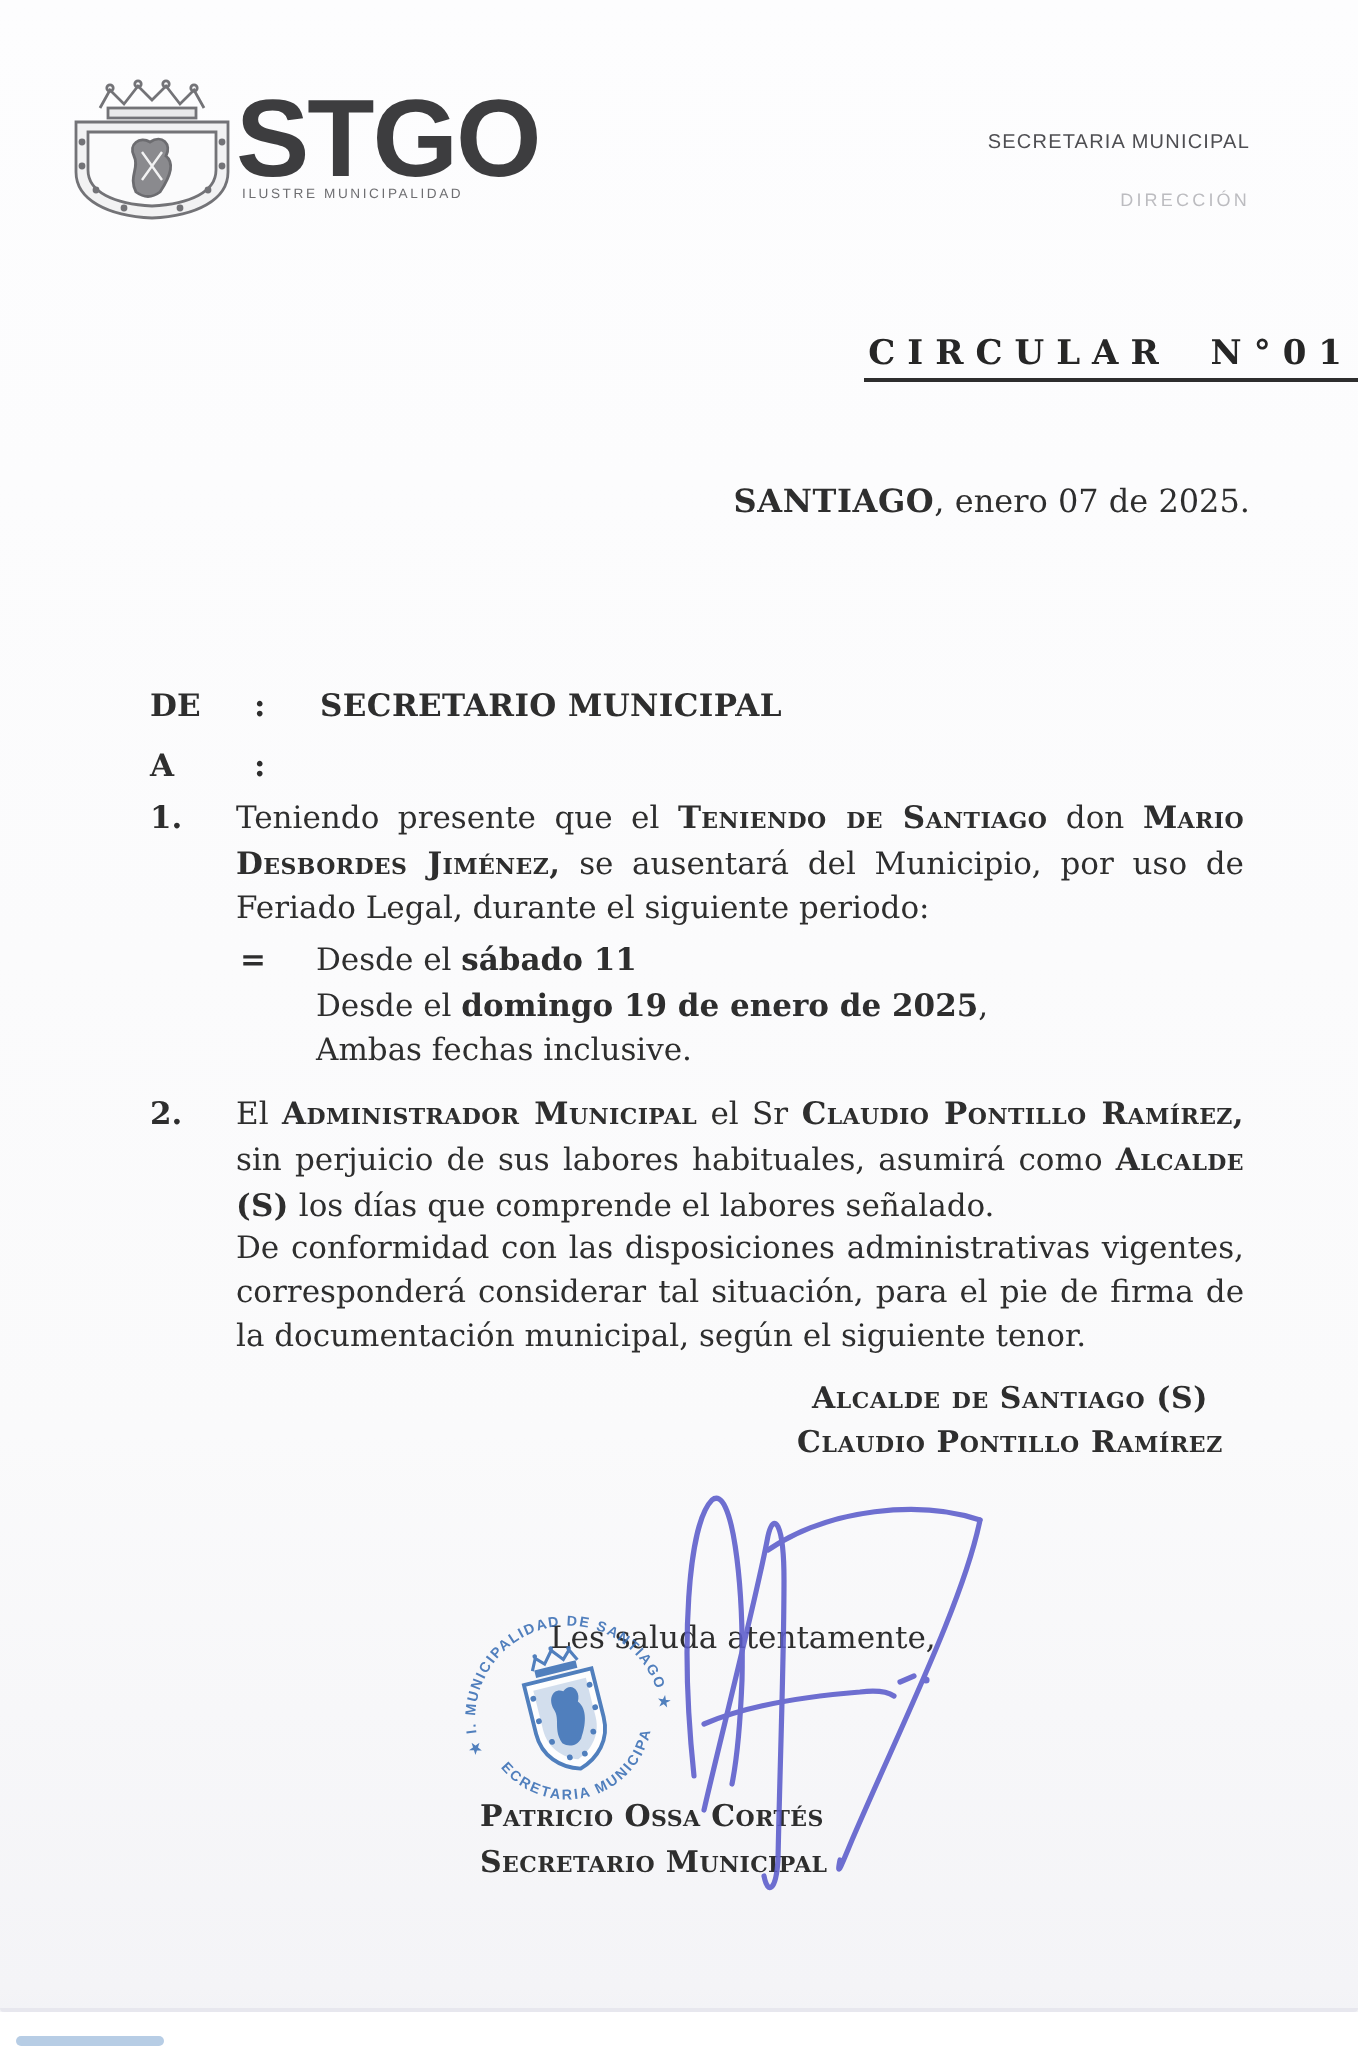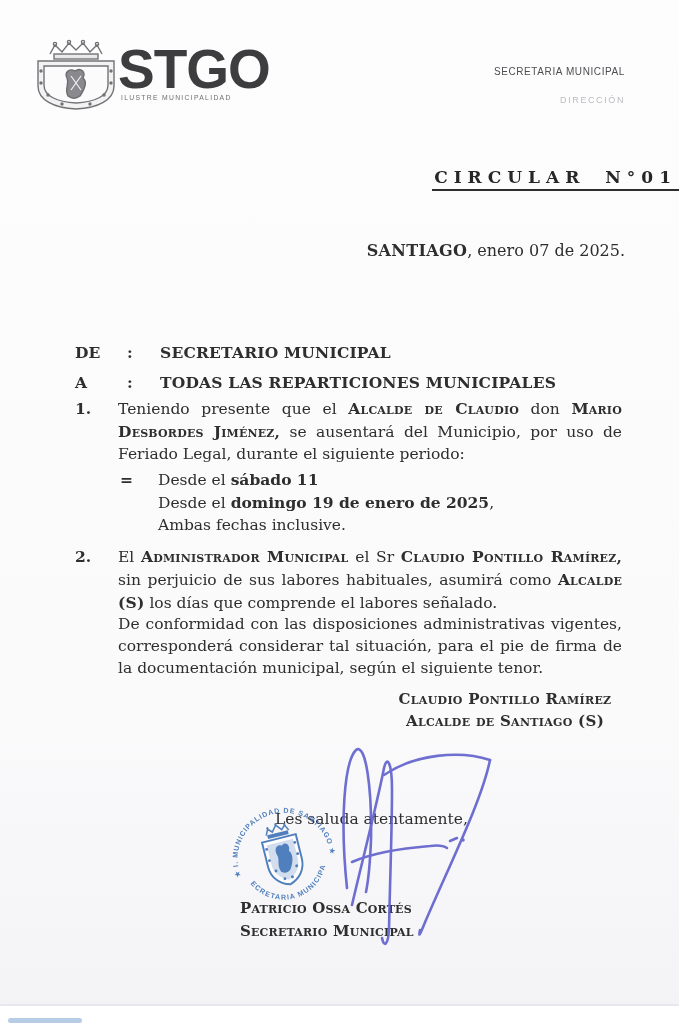--- a/index.html
+++ b/index.html
@@ -119,48 +119,47 @@
 
   <div class="recipients">
     <div class="recip-row">
       <span class="recip-label">DE</span>
       <span class="recip-colon">:</span>
       <span class="recip-value">SECRETARIO MUNICIPAL</span>
     </div>
     <div class="recip-row">
       <span class="recip-label">A</span>
       <span class="recip-colon">:</span>
-      <span class="recip-value">TODAS LAS REPARTICIONES MUNICIPALES</span>
     </div>
   </div>
 
   <div class="para p1">
     <span class="num">1.</span>
-    <div class="ptext"><span>Teniendo presente que el </span><span class="sc">Alcalde de Claudio</span><span> don </span><span class="sc">Mario Desbordes Jiménez,</span><span> se ausentará del Municipio, por uso de Feriado Legal, durante el siguiente periodo:</span></div>
+    <div class="ptext"><span>Teniendo presente que el </span><span class="sc">Teniendo de Santiago</span><span> don </span><span class="sc">Mario Desbordes Jiménez,</span><span> se ausentará del Municipio, por uso de Feriado Legal, durante el siguiente periodo:</span></div>
   </div>
 
   <div class="para dates">
     <span class="marker">=</span>
     <div class="dtext">
       <div><span>Desde el </span><b>sábado 11</b></div>
       <div><span>Desde el </span><b>domingo 19 de enero de 2025</b><span>,</span></div>
       <div>Ambas fechas inclusive.</div>
     </div>
   </div>
 
   <div class="para p2">
     <span class="num">2.</span>
     <div class="ptext"><span>El </span><span class="sc">Administrador Municipal</span><span> el Sr </span><span class="sc">Claudio Pontillo Ramírez,</span><span> sin perjuicio de sus labores habituales, asumirá como </span><span class="sc">Alcalde (S)</span><span> los días que comprende el labores señalado.</span></div>
   </div>
 
   <div class="para p3">De conformidad con las disposiciones administrativas vigentes, corresponderá considerar tal situación, para el pie de firma de la documentación municipal, según el siguiente tenor.</div>
 
   <div class="tenor">
+    <div class="sc">Alcalde de Santiago (S)</div>
     <div class="sc">Claudio Pontillo Ramírez</div>
-    <div class="sc">Alcalde de Santiago (S)</div>
   </div>
 
   <div class="salute">Les saluda atentamente,</div>
   <div class="closing-names">
     <div class="sc">Patricio Ossa Cortés</div>
     <div class="sc">Secretario Municipal</div>
   </div>
 
   <svg class="stamp" viewBox="0 0 120 120">
     <defs>

